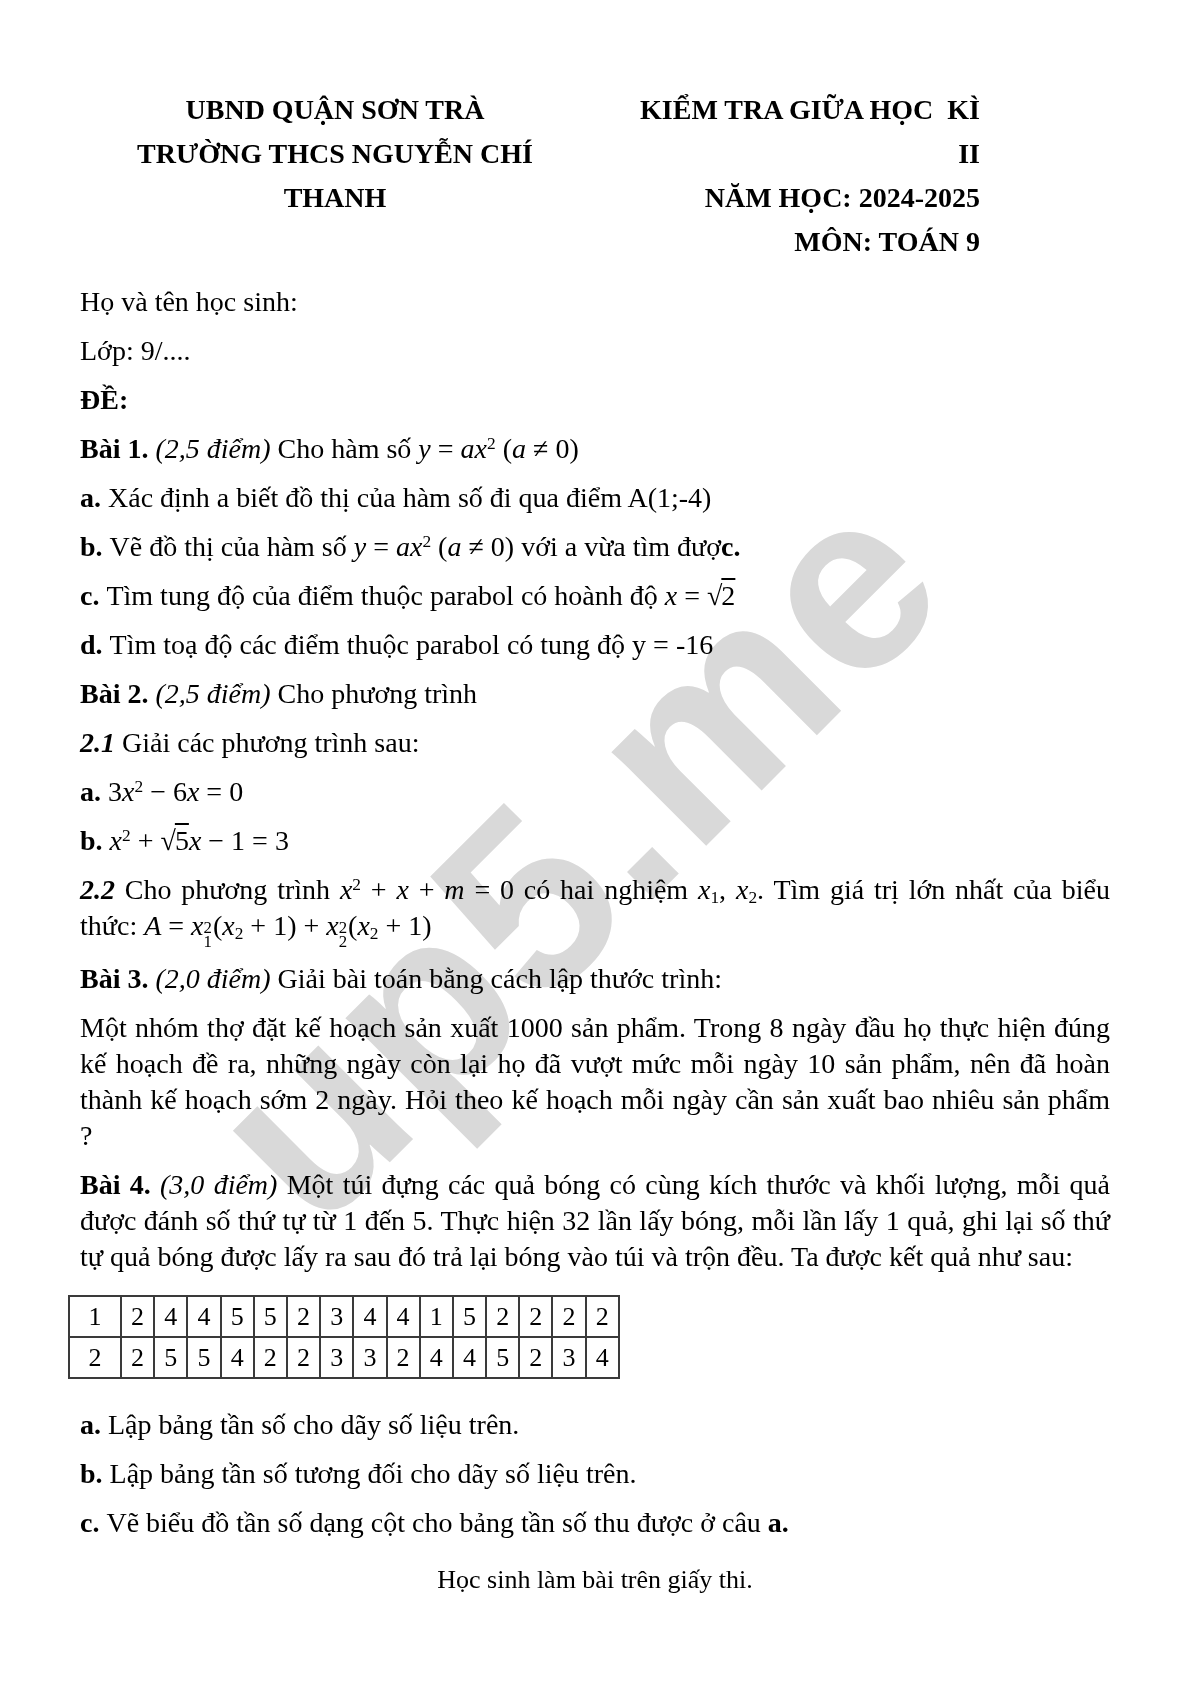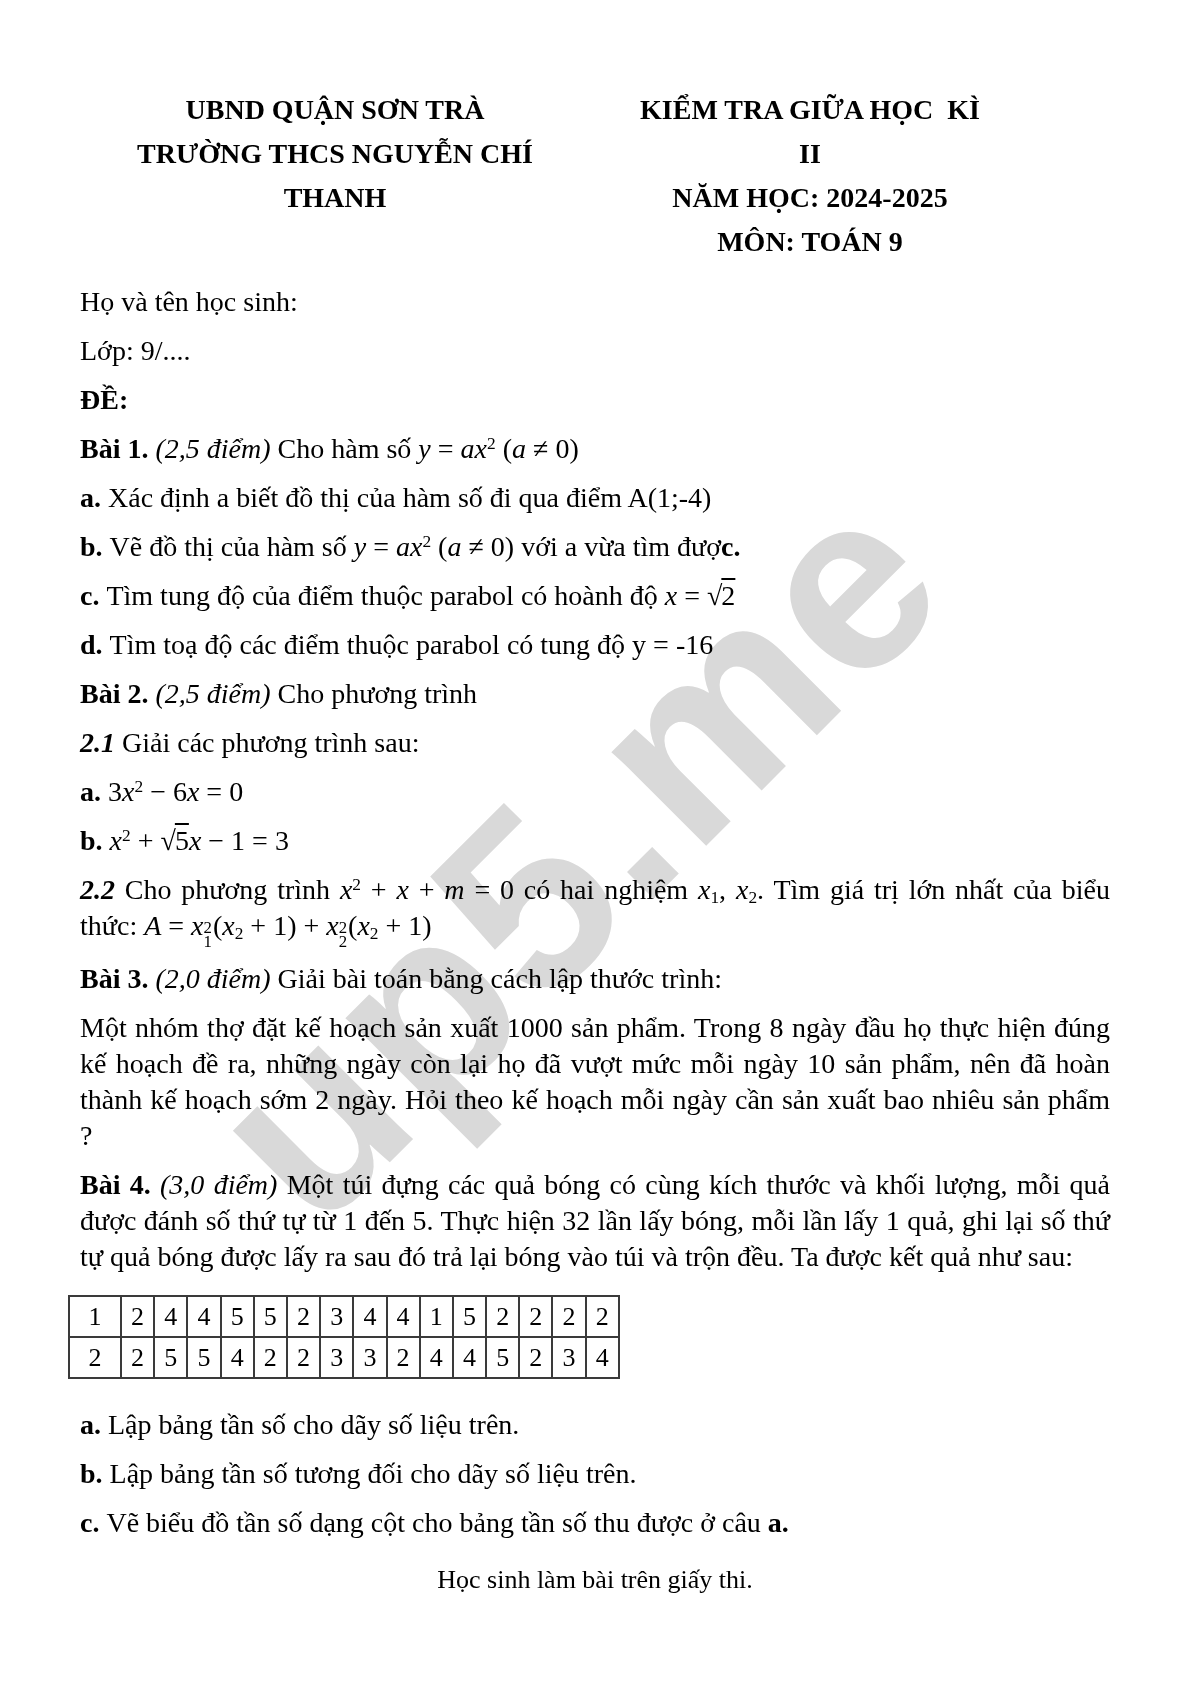--- a/index.html
+++ b/index.html
@@ -32,21 +32,21 @@
     padding:88px 80px 0 80px;
   }
   .header{position:relative;height:148px;}
   .h-left{
     position:absolute;left:35px;top:0;width:440px;
     text-align:center;font-weight:bold;font-size:28px;line-height:44px;
     white-space:pre-wrap;
   }
   .h-right{
     position:absolute;left:560px;top:0;width:340px;
-    text-align:center;font-weight:bold;font-size:28px;line-height:44px;
+    text-align:right;font-weight:bold;font-size:28px;line-height:44px;
     white-space:pre-wrap;
   }
   .body-text{margin-top:48px;}
   p.para{
     margin:0 0 13px 0;
     font-size:28px;
     line-height:36px;
   }
   p.justify{text-align:justify;}
   .b{font-weight:bold;}

